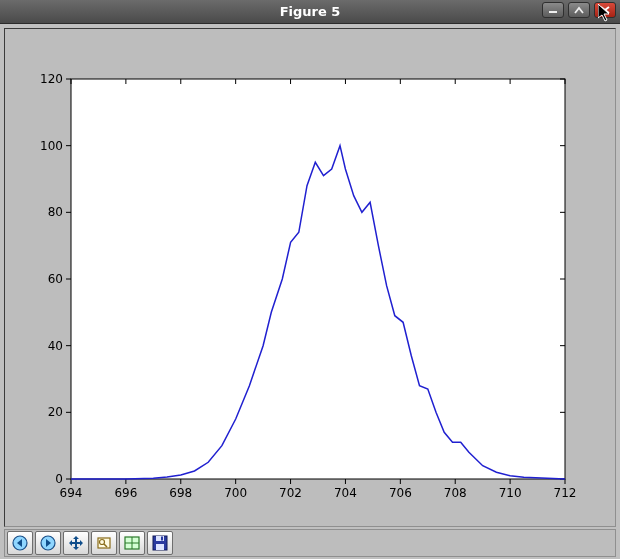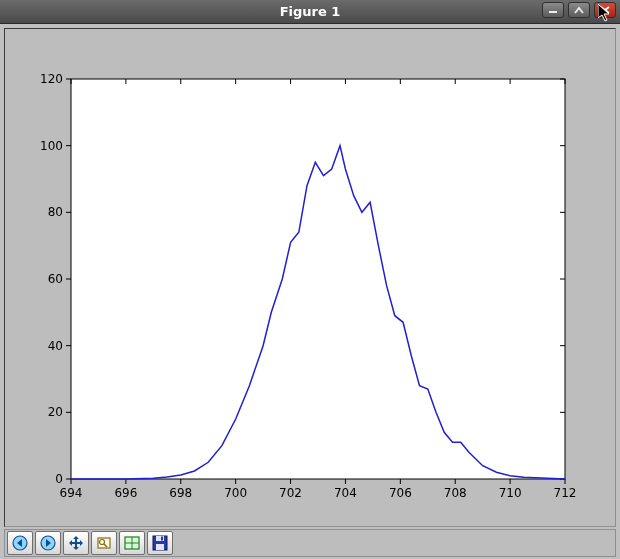--- a/index.html
+++ b/index.html
@@ -106,21 +106,21 @@
     font: 12px "DejaVu Sans", sans-serif;
     fill: #000;
   }
 </style>
 </head>
 <body>
 
 <div class="window">
 
   <div class="titlebar">
-    <span>Figure 1</span>
+    <span>Figure 5</span>
     <div class="win-buttons">
       <div class="win-btn">
         <svg width="12" height="10">
             <line x1="2" y1="7" x2="10" y2="7" stroke="#eee" stroke-width="2"></line>
           </svg>
       </div>
       <div class="win-btn">
         <svg width="12" height="10">
             <polyline points="2,8 6,3 10,8" fill="none" stroke="#eee" stroke-width="1.8"></polyline>
           </svg>

